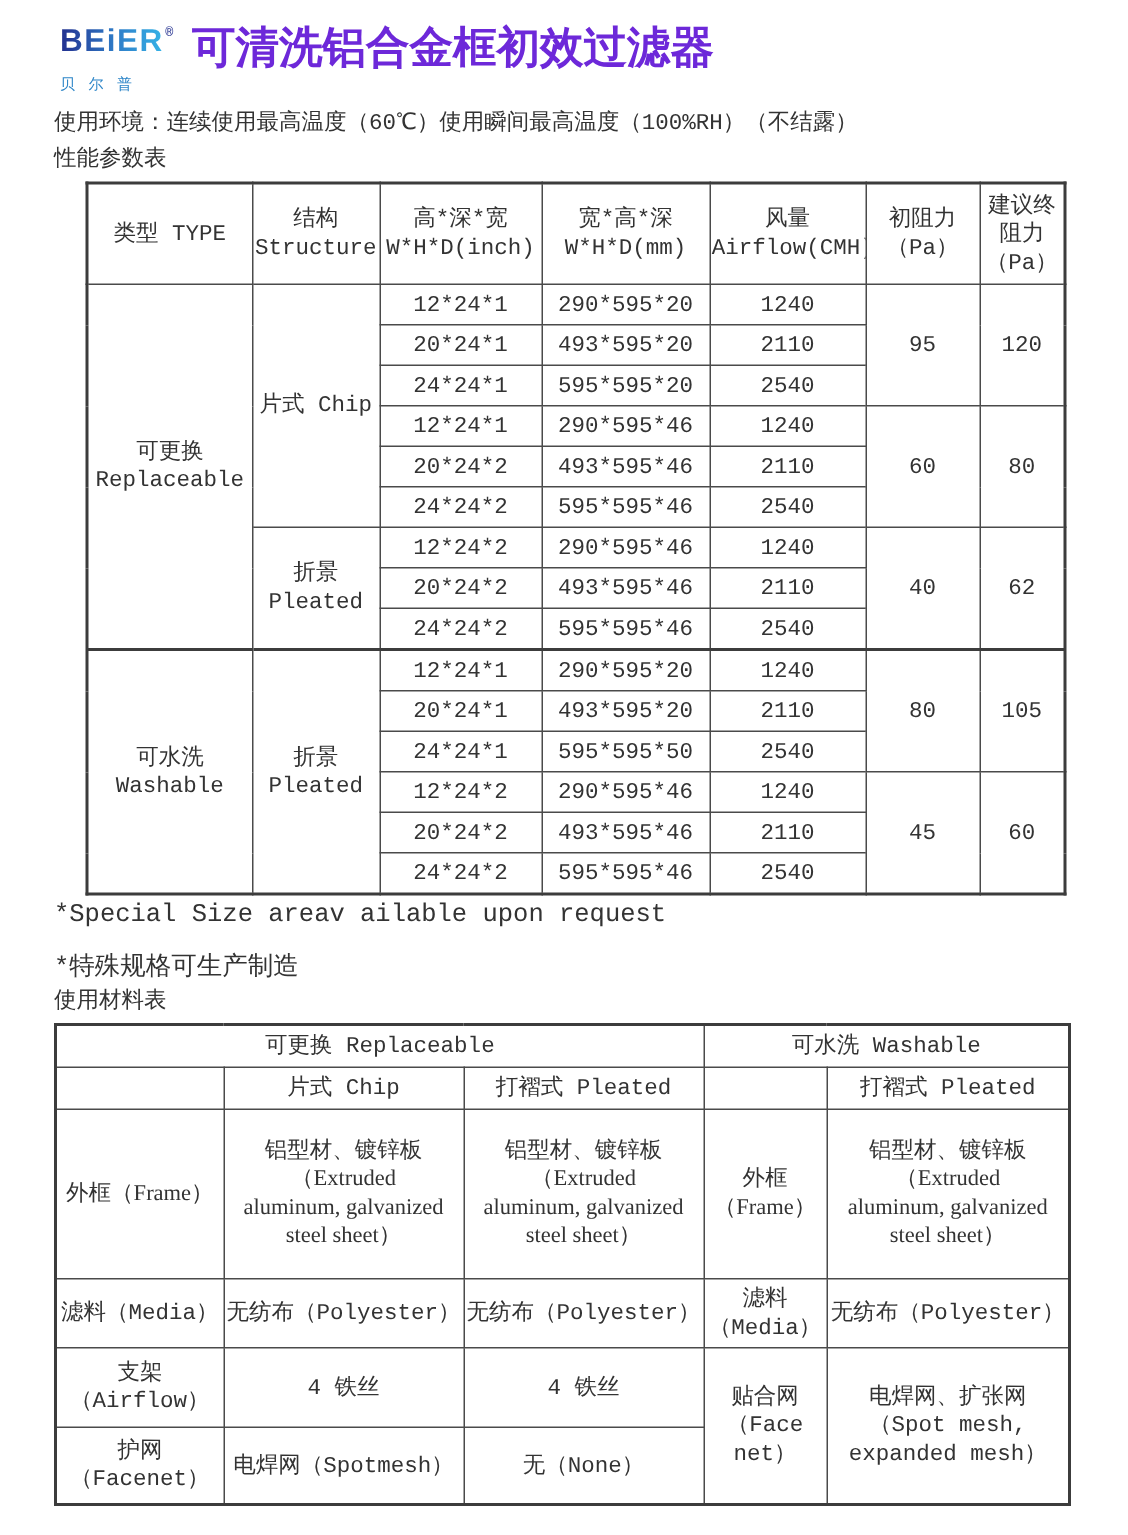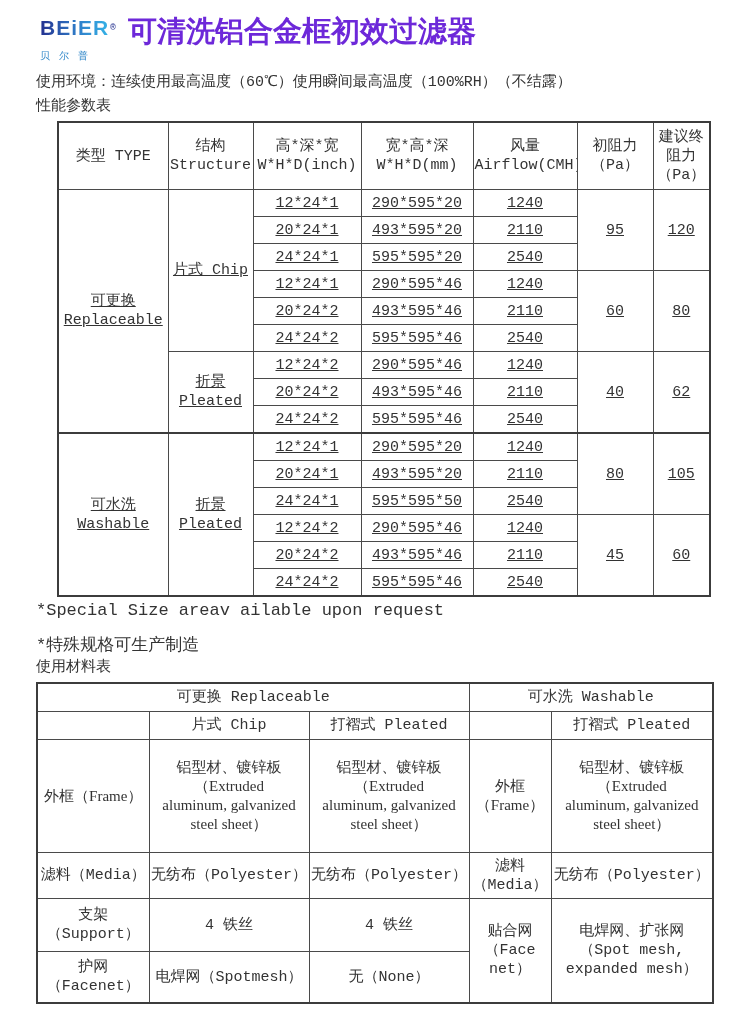--- a/index.html
+++ b/index.html
@@ -9,21 +9,21 @@
     background:#ffffff;
     font-family:"Liberation Mono","DejaVu Sans Mono",monospace;
     color:#333333;
     box-sizing:border-box;
     padding:14px 40px 10px 36px;
     overflow:hidden;
   }
   
   .hdr{display:flex;align-items:flex-start;margin-left:4px;}
   .logo{display:flex;flex-direction:column;width:86px;flex:0 0 auto;margin-top:4px;}
-  .logo-top{display:flex;align-items:center;}
+  .logo-top{display:flex;align-items:flex-start;}
   .logo-text{
     font-family:"Liberation Sans","DejaVu Sans",sans-serif;
     font-weight:bold;font-size:21px;line-height:20px;letter-spacing:1px;
     background:linear-gradient(90deg,#23308f 0%,#2f7ec9 55%,#35b3e7 100%);
     -webkit-background-clip:text;background-clip:text;
     -webkit-text-fill-color:transparent;color:#2f7ec9;
   }
   .logo-reg{font-size:9px;line-height:9px;color:#23308f;margin-left:1px;}
   .logo-sub{
     font-family:"Liberation Sans","DejaVu Sans",sans-serif;
@@ -41,21 +41,21 @@
   
   table{border-collapse:collapse;table-layout:fixed;}
   th,td{
     border:1px solid #4a4a4a;
     text-align:center;vertical-align:middle;
     font-weight:normal;font-size:15px;line-height:19px;
     white-space:pre-line;padding:1px 1px;overflow:hidden;
   }
   .perf{width:652px;margin-left:21px;border:2px solid #3c3c3c;}
   .perf tr.head th{height:64px;}
-  .perf tr.data td{height:24px;text-decoration:underline;}
+  .perf tr.data td{height:24px;}
   .perf tr.sec td{border-top:2px solid #3c3c3c;}
   .mat{width:676px;margin-left:0;border:2px solid #3c3c3c;margin-top:1px;}
   .mat .r1 td{height:25px;}
   .mat .r2 td{height:25px;}
   .mat .r3 td{height:110px;font-family:Liberation Serif, serif;}
   .mat .r4 td{height:43px;}
   .mat .r5 td{height:50px;}
   .mat .r6 td{height:48px;}
   .note{margin:16px 0 0 0;font-size:17px;line-height:19px;}
   .note.first{margin-top:4px;}
@@ -245,21 +245,21 @@
     <tr class="r4">
       <td>滤料（Media）</td>
       <td>无纺布（Polyester）</td>
       <td>无纺布（Polyester）</td>
       <td>滤料
 （Media）</td>
       <td>无纺布（Polyester）</td>
     </tr>
     <tr class="r5">
       <td>支架
-（Support）</td>
+（Airflow）</td>
       <td>4 铁丝</td>
       <td>4 铁丝</td>
       <td rowspan="2">贴合网
 （Face
 net）</td>
       <td rowspan="2">电焊网、扩张网
 （Spot mesh,
 expanded mesh）</td>
     </tr>
     <tr class="r6">

